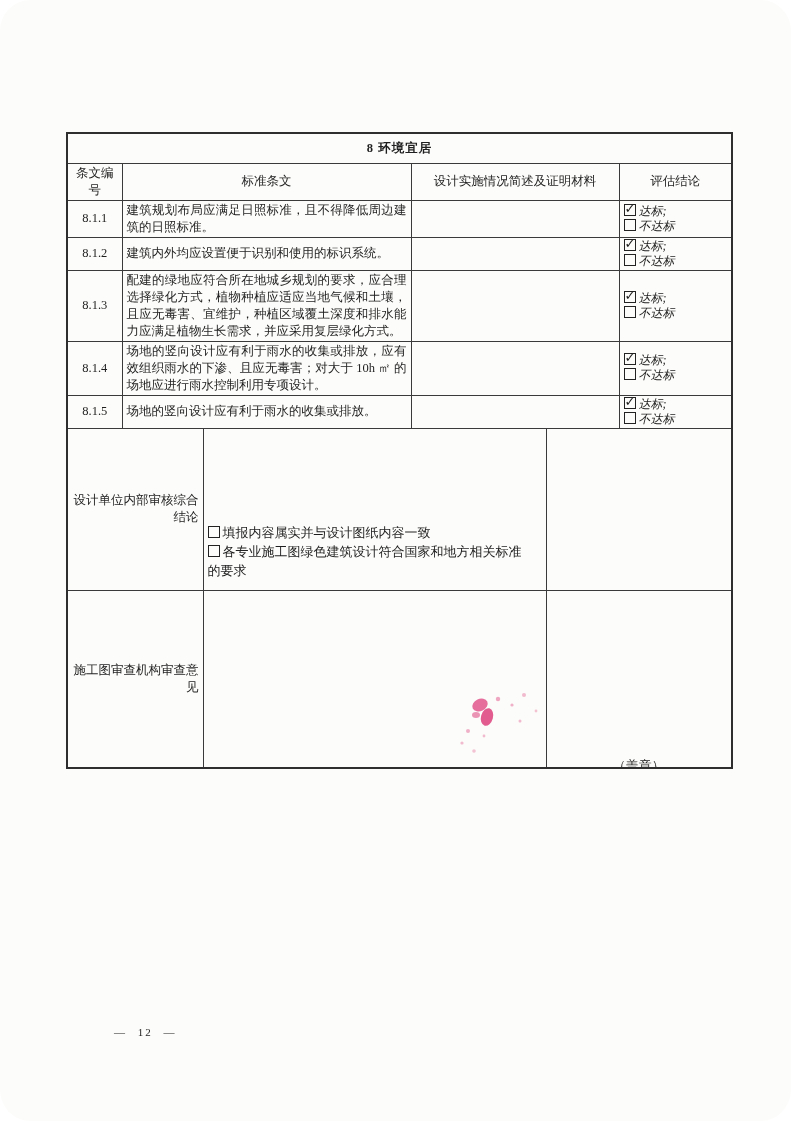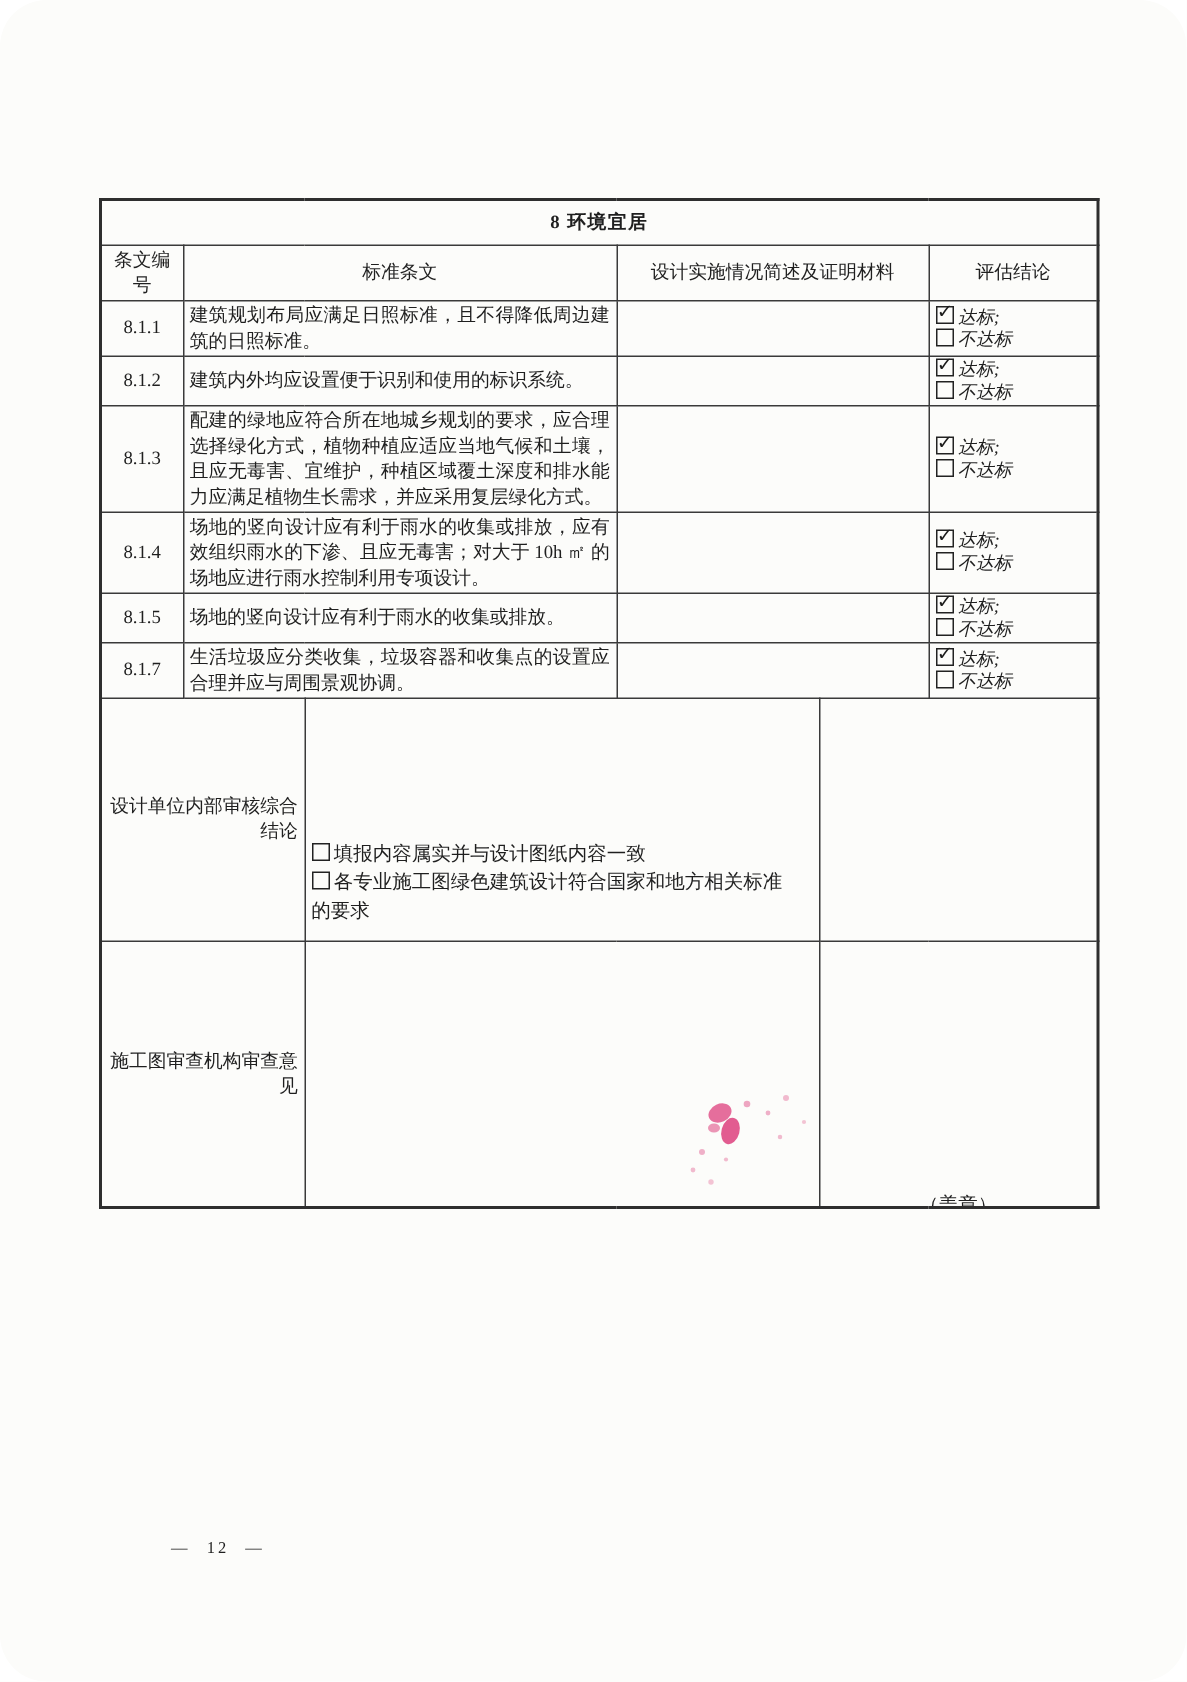--- a/index.html
+++ b/index.html
@@ -79,21 +79,21 @@
     width: 100%; height: 100%;
   }
   .sec-checks {
     position: absolute;
     left: 4px; top: 14px;
     width: 318px;
     font-size: 13px;
     line-height: 19px;
     text-align: left;
   }
-  .sec-checks .check-item { margin: 0; font-family: Liberation Mono, monospace; }
+  .sec-checks .check-item { margin: 0; }
   .seal-line {
     position: absolute;
     left: 0; right: 0;
     text-align: center;
     font-size: 13px;
     white-space: nowrap;
   }
   .sealcell2 .seal-line { top: 78px; }
   .stamp-svg {
     position: absolute;
@@ -180,29 +180,20 @@
         <td class="c-id">8.1.5</td>
         <td class="c-prov" colspan="2">场地的竖向设计应有利于雨水的收集或排放。</td>
         <td class="c-impl" colspan="2"></td>
         <td class="c-eval">
           <div class="eval-line"><span class="cb checked"></span><span>达标;</span></div>
           <div class="eval-line"><span class="cb"></span><span>不达标</span></div>
         </td>
       </tr>
 
 
-      <tr style="height:29px">
-        <td class="c-id">8.1.7</td>
-        <td class="c-prov" colspan="2">生活垃圾应分类收集，垃圾容器和收集点的设置应合理并应与周围景观协调。</td>
-        <td class="c-impl" colspan="2"></td>
-        <td class="c-eval">
-          <div class="eval-line"><span class="cb checked"></span><span>达标;</span></div>
-          <div class="eval-line"><span class="cb"></span><span>不达标</span></div>
-        </td>
-      </tr>
 
       <tr style="height:162px">
         <td class="sec-label" colspan="2">设计单位内部审核综合结论</td>
         <td colspan="2" style="padding:0">
           <div class="cell-inner sec1">
             <div class="sec-checks">
               <div class="check-item"><span class="cb"></span><span>填报内容属实并与设计图纸内容一致</span></div>
               <div class="check-item"><span class="cb"></span><span>各专业施工图绿色建筑设计符合国家和地方相关标准的要求</span></div>
             </div>
 

